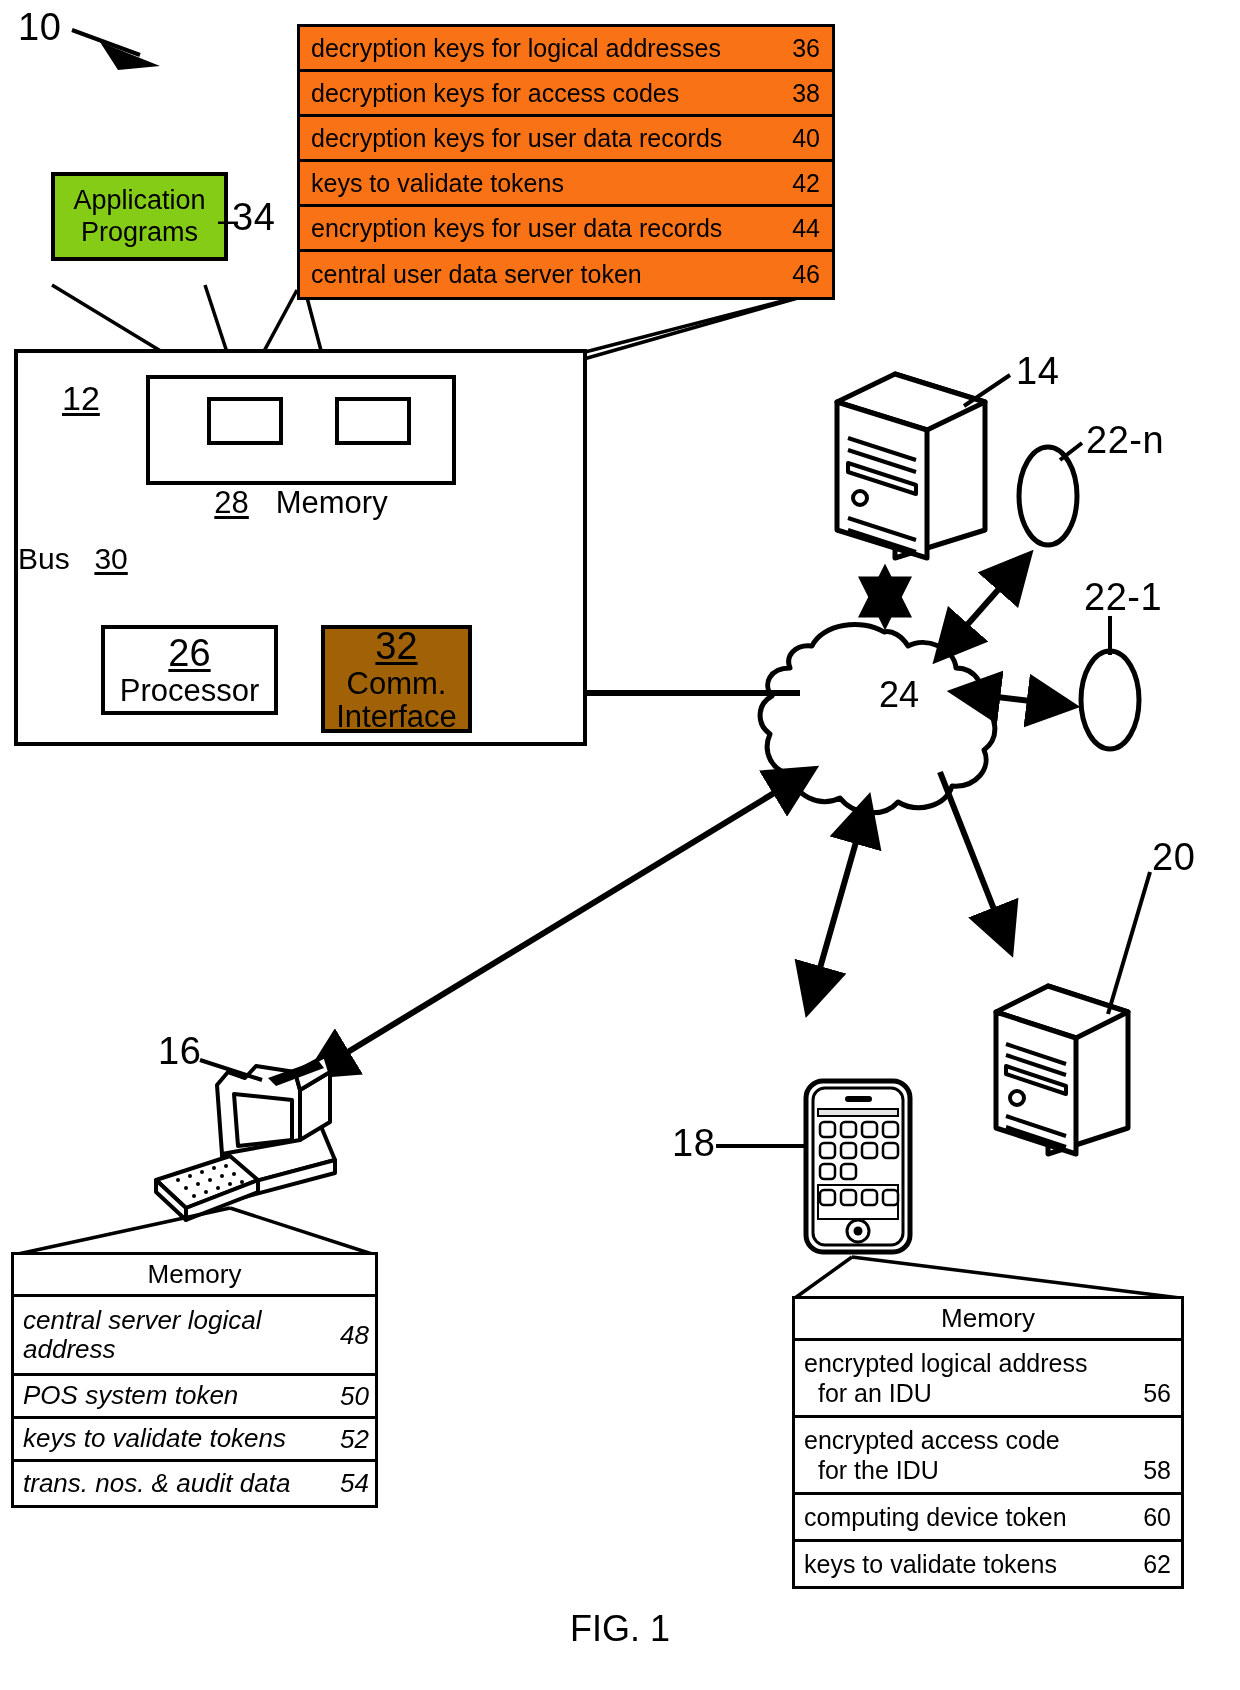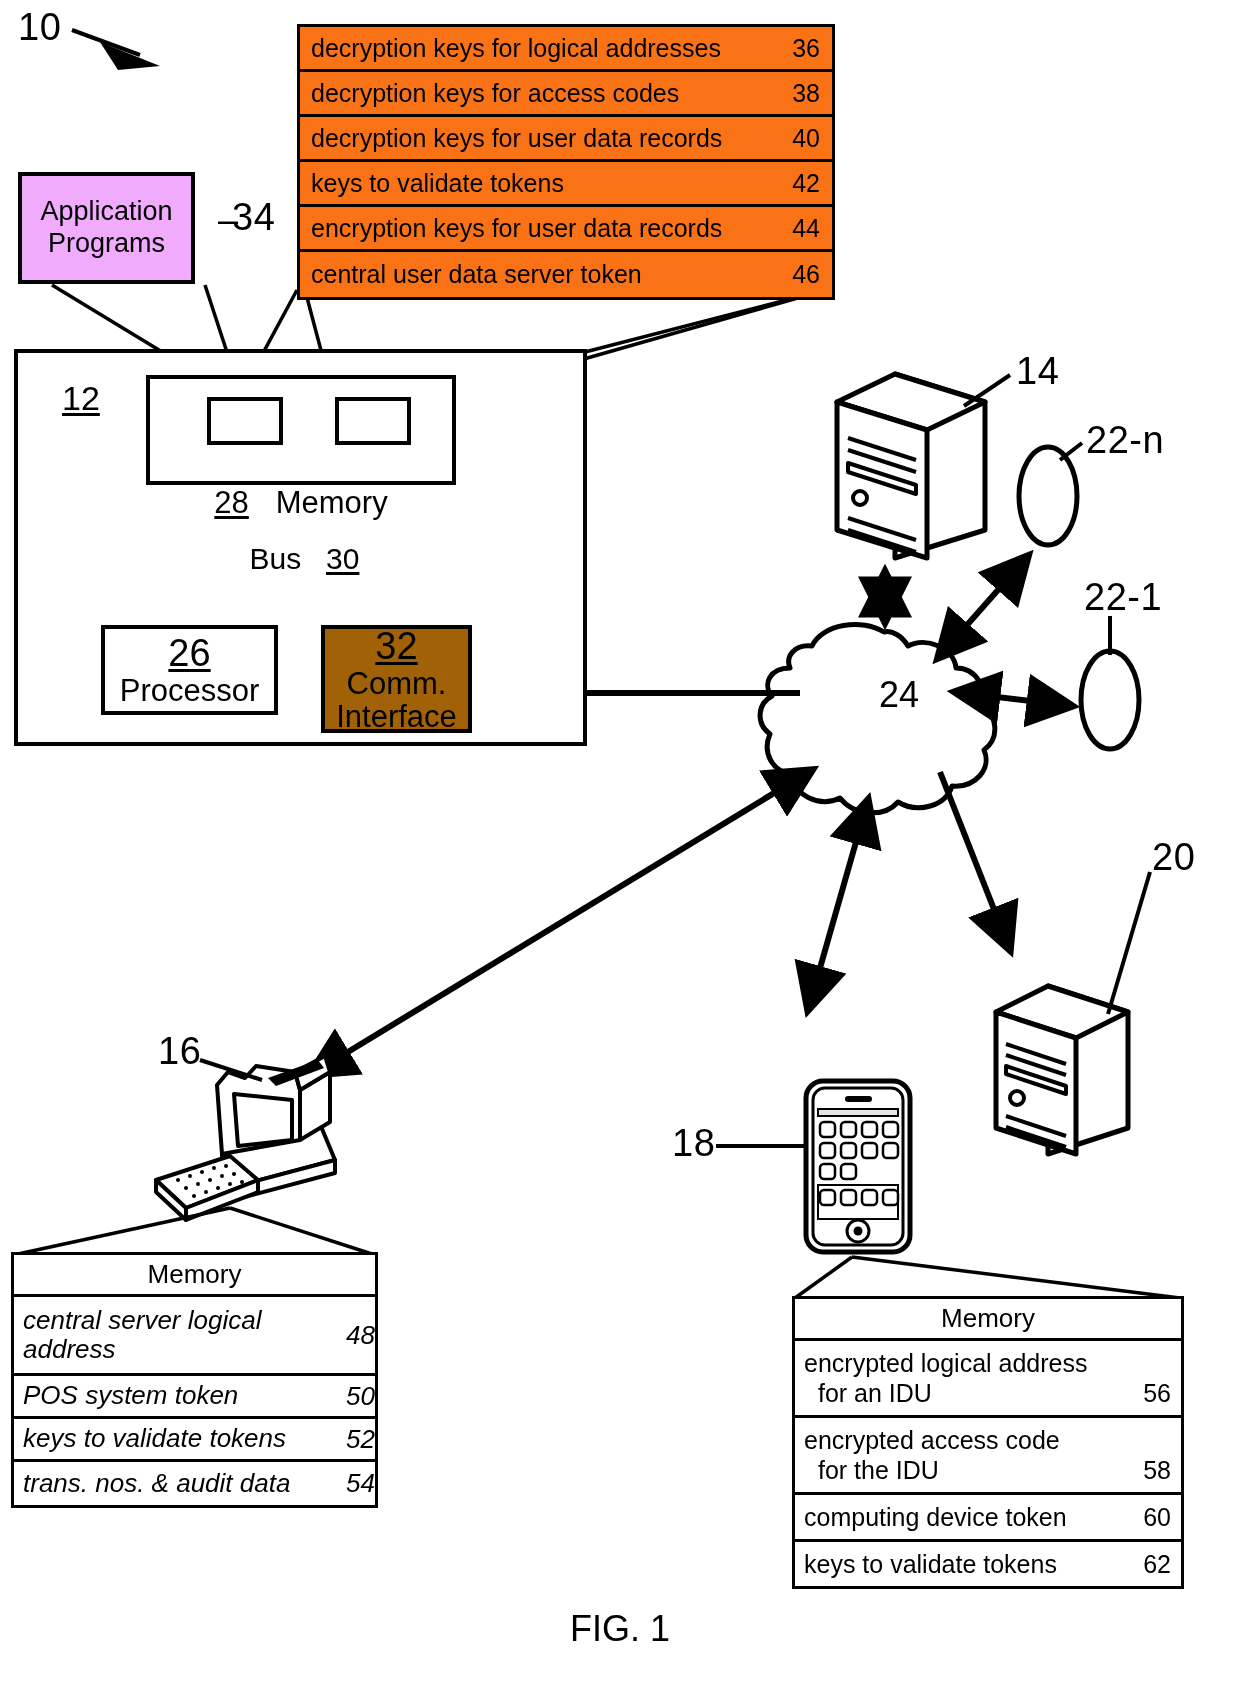--- a/index.html
+++ b/index.html
@@ -18,51 +18,51 @@
   .ref-u{font-size:34px;text-decoration:underline;text-underline-offset:3px;}
 
   
   #keytable{position:absolute;left:297px;top:24px;width:538px;border:3px solid #000;box-sizing:border-box;background:#f97316;}
   #keytable .krow{display:flex;align-items:center;height:45px;border-bottom:3px solid #000;box-sizing:border-box;}
   #keytable .krow:last-child{border-bottom:none;}
   #keytable .klabel{flex:1;font-size:25px;padding-left:11px;white-space:nowrap;}
   #keytable .knum{font-size:25px;padding-right:12px;}
 
   
-  #appbox{position:absolute;left:18px;top:172px;width:177px;height:112px;border:4px solid #000;box-sizing:border-box;background:#f0abfc;
+  #appbox{position:absolute;left:51px;top:172px;width:177px;height:89px;border:4px solid #000;box-sizing:border-box;background:#84cc16;
           display:flex;flex-direction:column;align-items:center;justify-content:center;}
   #appbox div{font-size:27px;line-height:1.17;}
 
   
   #sysbox{position:absolute;left:14px;top:349px;width:573px;height:397px;border:4px solid #000;box-sizing:border-box;background:#fff;}
   #memblock{position:absolute;left:128px;top:22px;width:310px;height:110px;border:4px solid #000;box-sizing:border-box;background:#fff;}
   .memslot{position:absolute;border:4px solid #000;box-sizing:border-box;background:#fff;width:76px;height:48px;top:18px;}
   #memslot1{left:57px;}
   #memslot2{left:185px;}
   #memlabels{position:absolute;left:128px;top:132px;width:310px;text-align:center;}
   #memlabels span{font-size:31px;}
   #mem28{text-decoration:underline;text-underline-offset:3px;font-weight:normal;}
 
-  #busLabel{position:absolute;left:0;top:189px;width:573px;text-align:center;font-size:30px;}
+  #busLabel{position:absolute;left:0;top:189px;width:573px;font-size:30px;}
   #busLabel .n{text-decoration:underline;text-underline-offset:3px;}
 
   #procbox{position:absolute;left:83px;top:272px;width:177px;height:90px;border:4px solid #000;box-sizing:border-box;background:#fff;
            display:flex;flex-direction:column;align-items:center;justify-content:center;}
   #commbox{position:absolute;left:303px;top:272px;width:151px;height:108px;border:4px solid #000;box-sizing:border-box;background:#a16207;
            display:flex;flex-direction:column;align-items:center;justify-content:center;}
   .bx-num{font-size:38px;text-decoration:underline;text-underline-offset:3px;}
   .bx-lbl{font-size:31px;line-height:1.04;text-align:center;}
 
   
   #postable{position:absolute;left:11px;top:1252px;width:367px;border:3px solid #000;box-sizing:border-box;background:#fff;}
   #postable .hdr{height:42px;border-bottom:3px solid #000;display:flex;align-items:center;justify-content:center;font-size:26px;box-sizing:border-box;}
   #postable .prow{display:flex;align-items:center;border-bottom:3px solid #000;box-sizing:border-box;min-height:43px;font-style:italic;}
   #postable .prow:last-child{border-bottom:none;}
   #postable .plabel{flex:1;font-size:26px;padding-left:9px;line-height:1.12;}
-  #postable .pnum{font-size:26px;padding-right:0;}
+  #postable .pnum{font-size:26px;padding-right:6px;}
   #postable .tall{min-height:79px;}
 
   
   #devtable{position:absolute;left:792px;top:1296px;width:392px;border:3px solid #000;box-sizing:border-box;background:#fff;}
   #devtable .hdr{height:42px;border-bottom:3px solid #000;display:flex;align-items:center;justify-content:center;font-size:26px;box-sizing:border-box;}
   #devtable .drow{display:flex;align-items:flex-end;border-bottom:3px solid #000;box-sizing:border-box;min-height:44px;padding-top:7px;padding-bottom:7px;}
   #devtable .drow:last-child{border-bottom:none;}
   #devtable .dlabel{flex:1;font-size:25px;padding-left:9px;line-height:1.2;}
   #devtable .dnum{font-size:25px;padding-right:10px;}
   #devtable .indent{padding-left:14px;display:block;}

